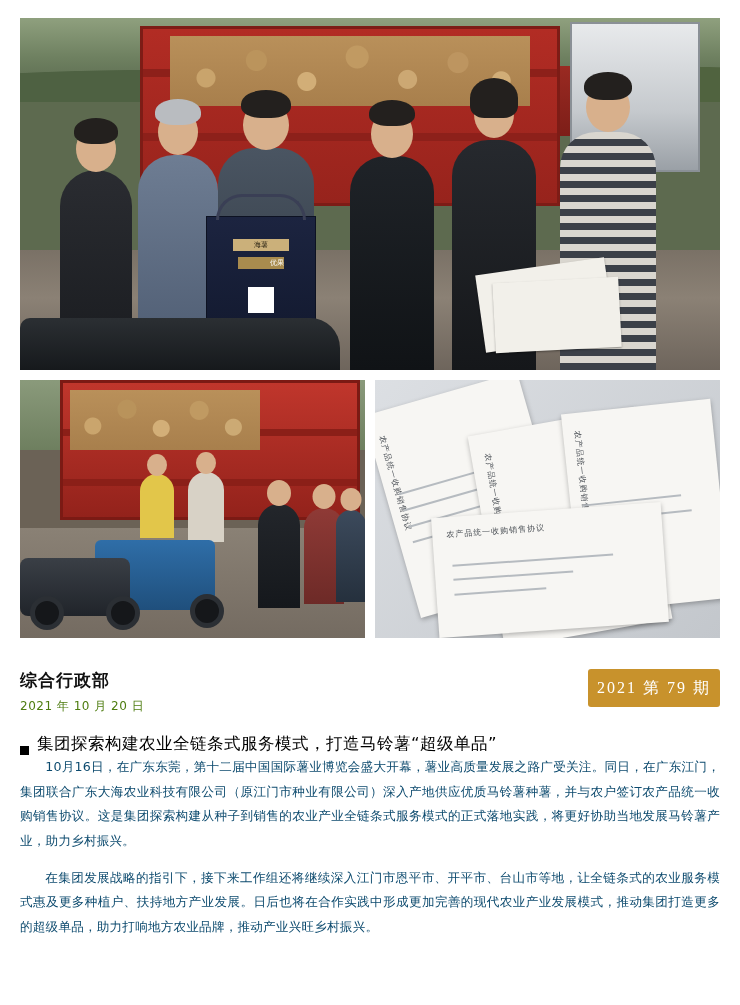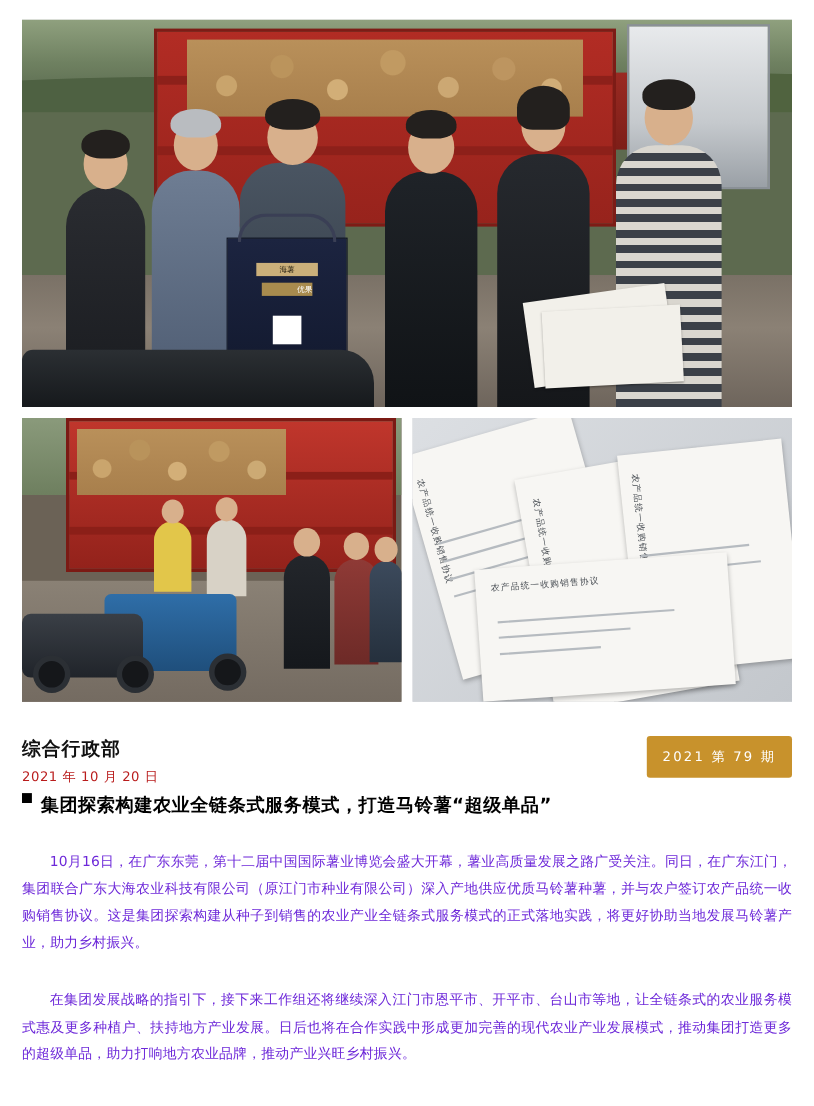--- a/index.html
+++ b/index.html
@@ -198,63 +198,64 @@
     font-family: "DejaVu Sans", "Liberation Sans", sans-serif;
     font-size: 17px;
     font-weight: 700;
     color: #111;
     letter-spacing: 1px;
     margin-top: 31px;
   }
   .date {
     margin-top: 6px;
     font-size: 12px;
-    color: #b91c1c;
+    color: #4d7c0f;
     letter-spacing: .5px;
   }
   .issue-badge {
     position: absolute;
     right: 0;
     top: 0;
     width: 132px;
     height: 38px;
     background: #c8922c;
     color: #ffffff;
     border-radius: 3px;
     display: flex;
     align-items: center;
     justify-content: center;
-    font-size: 12px;
+    font-size: 16px;
     letter-spacing: 2px;
+    font-family: Liberation Serif, serif;
   }
 
   .headline {
-    margin-top: 4px;
+    margin-top: 16px;
     font-size: 16.5px;
-    font-weight: 700;
+    font-weight: 400;
     color: #000;
     letter-spacing: .5px;
     display: flex;
-    align-items: flex-start;
+    align-items: flex-end;
   }
   .headline .bullet {
     display: inline-block;
     width: 9px; height: 9px;
     background: #000;
     margin-right: 8px;
     flex: 0 0 auto;
   }
 
   .body-p {
-    margin-top: 28px;
+    margin-top: 0;
     font-size: 12.6px;
     line-height: 1.95;
     text-align: justify;
     text-indent: 2em;
-    color: #6d28d9;
+    color: #0c4a6e;
     letter-spacing: .2px;
   }
 </style>
 </head>
 <body>
 
 <div class="page">
 
   <div class="photo-main">
     <div class="sky"></div>

